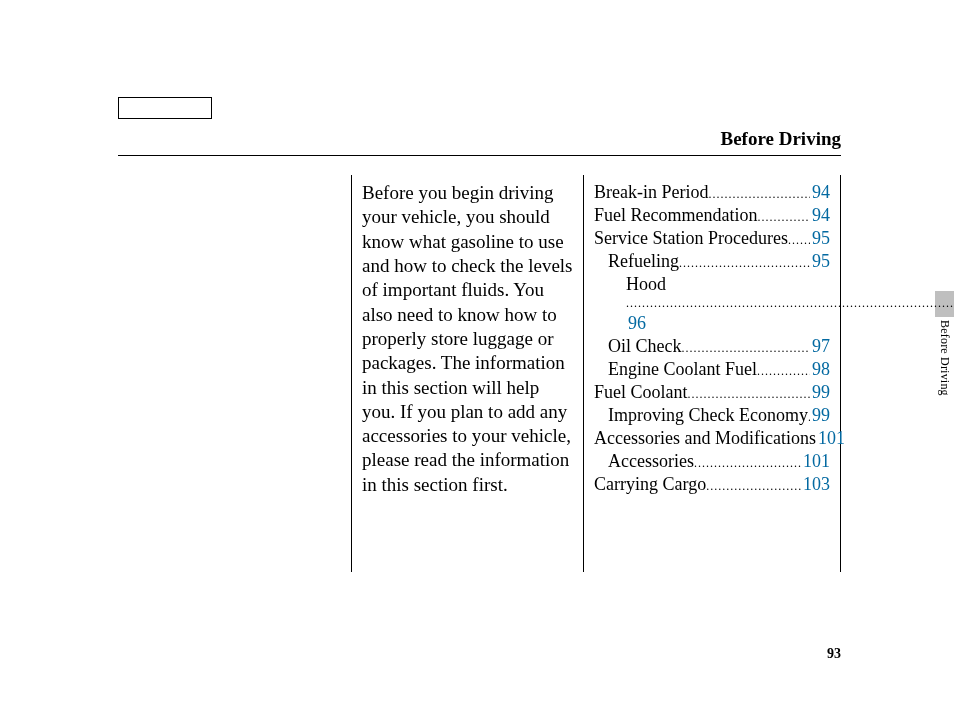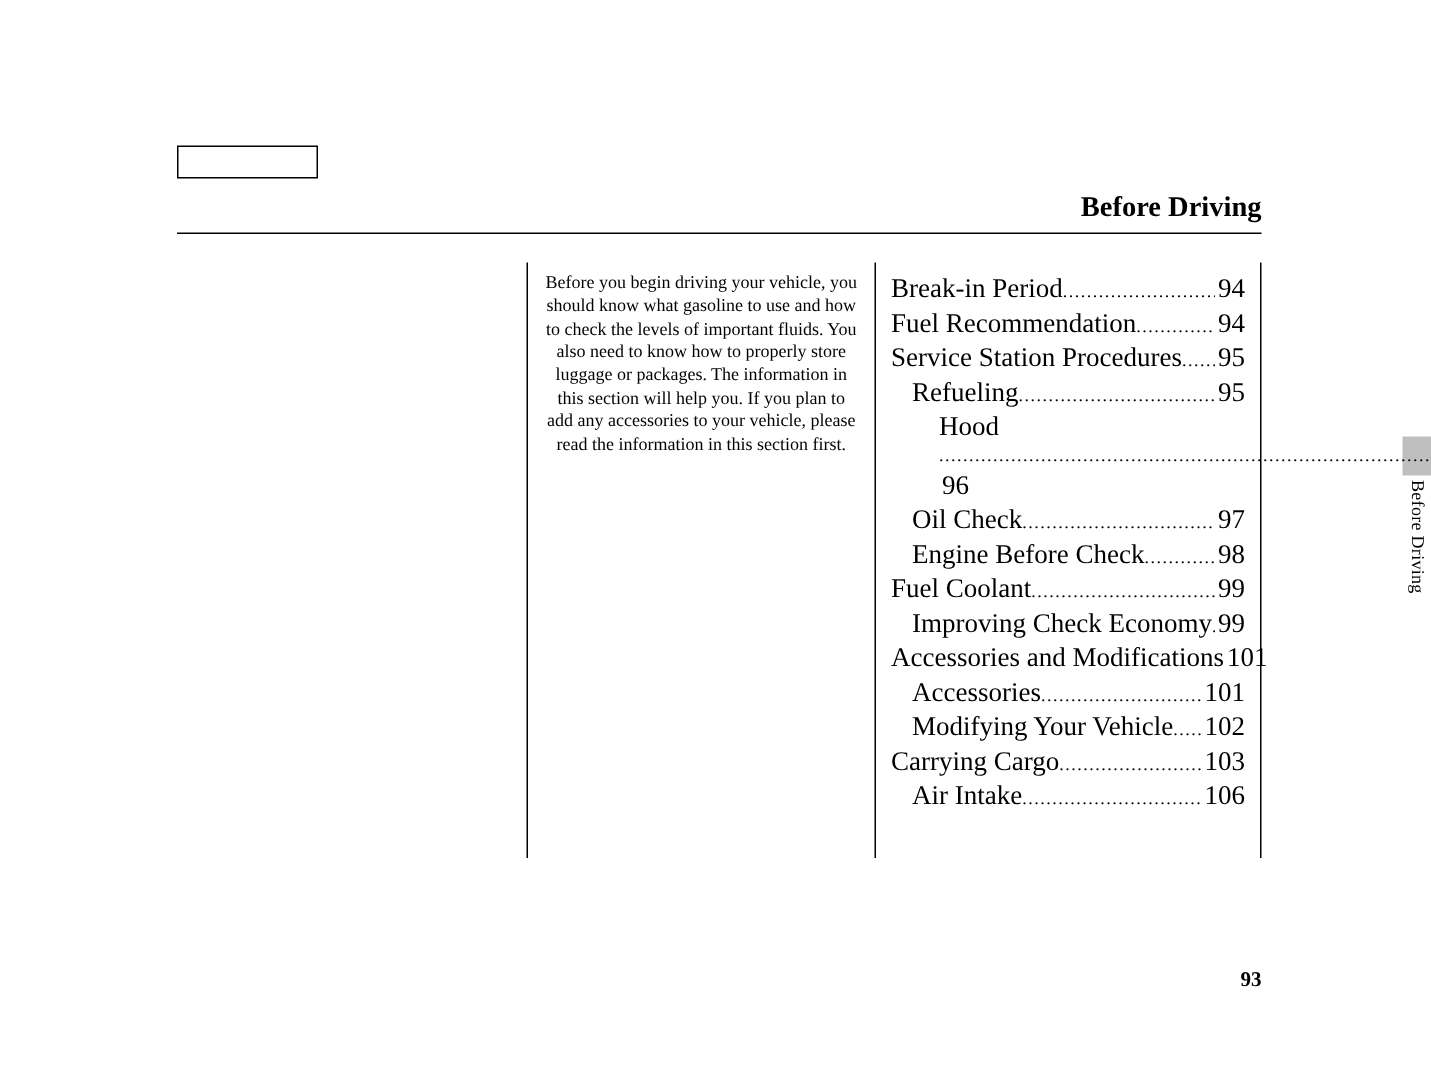--- a/index.html
+++ b/index.html
@@ -85,22 +85,21 @@
       width: 232px;
       border-left: 1px solid #000;
     }
     .col-right {
       width: 258px;
       border-left: 1px solid #000;
       border-right: 1px solid #000;
     }
     .intro {
       line-height: 1.28;
-      font-size: 12px;
-      text-align: center;
+      font-size: 19px;
     }
     .toc-line {
       display: flex;
       align-items: baseline;
       width: 100%;
       font-size: 18px;
       line-height: 1.28;
       white-space: nowrap;
     }
     .toc-line.indent1 { padding-left: 14px; }
@@ -111,21 +110,21 @@
       overflow: hidden;
       font-size: 12px;
       letter-spacing: 1px;
       color: #000;
     }
     .toc-dots::after {
       content: "..............................................................................................";
     }
     .toc-page {
       flex: 0 0 auto;
-      color: #000000;
+      color: #0369a1;
       padding-left: 2px;
     }
     .page-number {
       position: absolute;
       right: 113px;
       top: 607px;
       font-weight: bold;
       font-size: 14px;
       margin-top: 39px;
     }
@@ -179,21 +178,21 @@
           <span> </span>
           <span class="toc-page">96</span>
         </div>
         <div class="toc-line indent1">
           <span class="toc-label">Oil Check</span>
           <span class="toc-dots"></span>
           <span> </span>
           <span class="toc-page">97</span>
         </div>
         <div class="toc-line indent1">
-          <span class="toc-label">Engine Before Check</span>
+          <span class="toc-label">Engine Coolant Fuel</span>
           <span class="toc-dots"></span>
           <span> </span>
           <span class="toc-page">98</span>
         </div>
         <div class="toc-line">
           <span class="toc-label">Fuel Coolant</span>
           <span class="toc-dots"></span>
           <span> </span>
           <span class="toc-page">99</span>
         </div>
@@ -208,35 +207,23 @@
           <span class="toc-dots"></span>
           <span> </span>
           <span class="toc-page">101</span>
         </div>
         <div class="toc-line indent1">
           <span class="toc-label">Accessories</span>
           <span class="toc-dots"></span>
           <span> </span>
           <span class="toc-page">101</span>
         </div>
-        <div class="toc-line indent1">
-          <span class="toc-label">Modifying Your Vehicle</span>
-          <span class="toc-dots"></span>
-          <span> </span>
-          <span class="toc-page">102</span>
-        </div>
         <div class="toc-line">
           <span class="toc-label">Carrying Cargo</span>
           <span class="toc-dots"></span>
           <span> </span>
           <span class="toc-page">103</span>
-        </div>
-        <div class="toc-line indent1">
-          <span class="toc-label">Air Intake</span>
-          <span class="toc-dots"></span>
-          <span> </span>
-          <span class="toc-page">106</span>
         </div>
       </div>
   </div>
 
   <div class="page-number">93</div>
 </div>
 
 </body></html>

